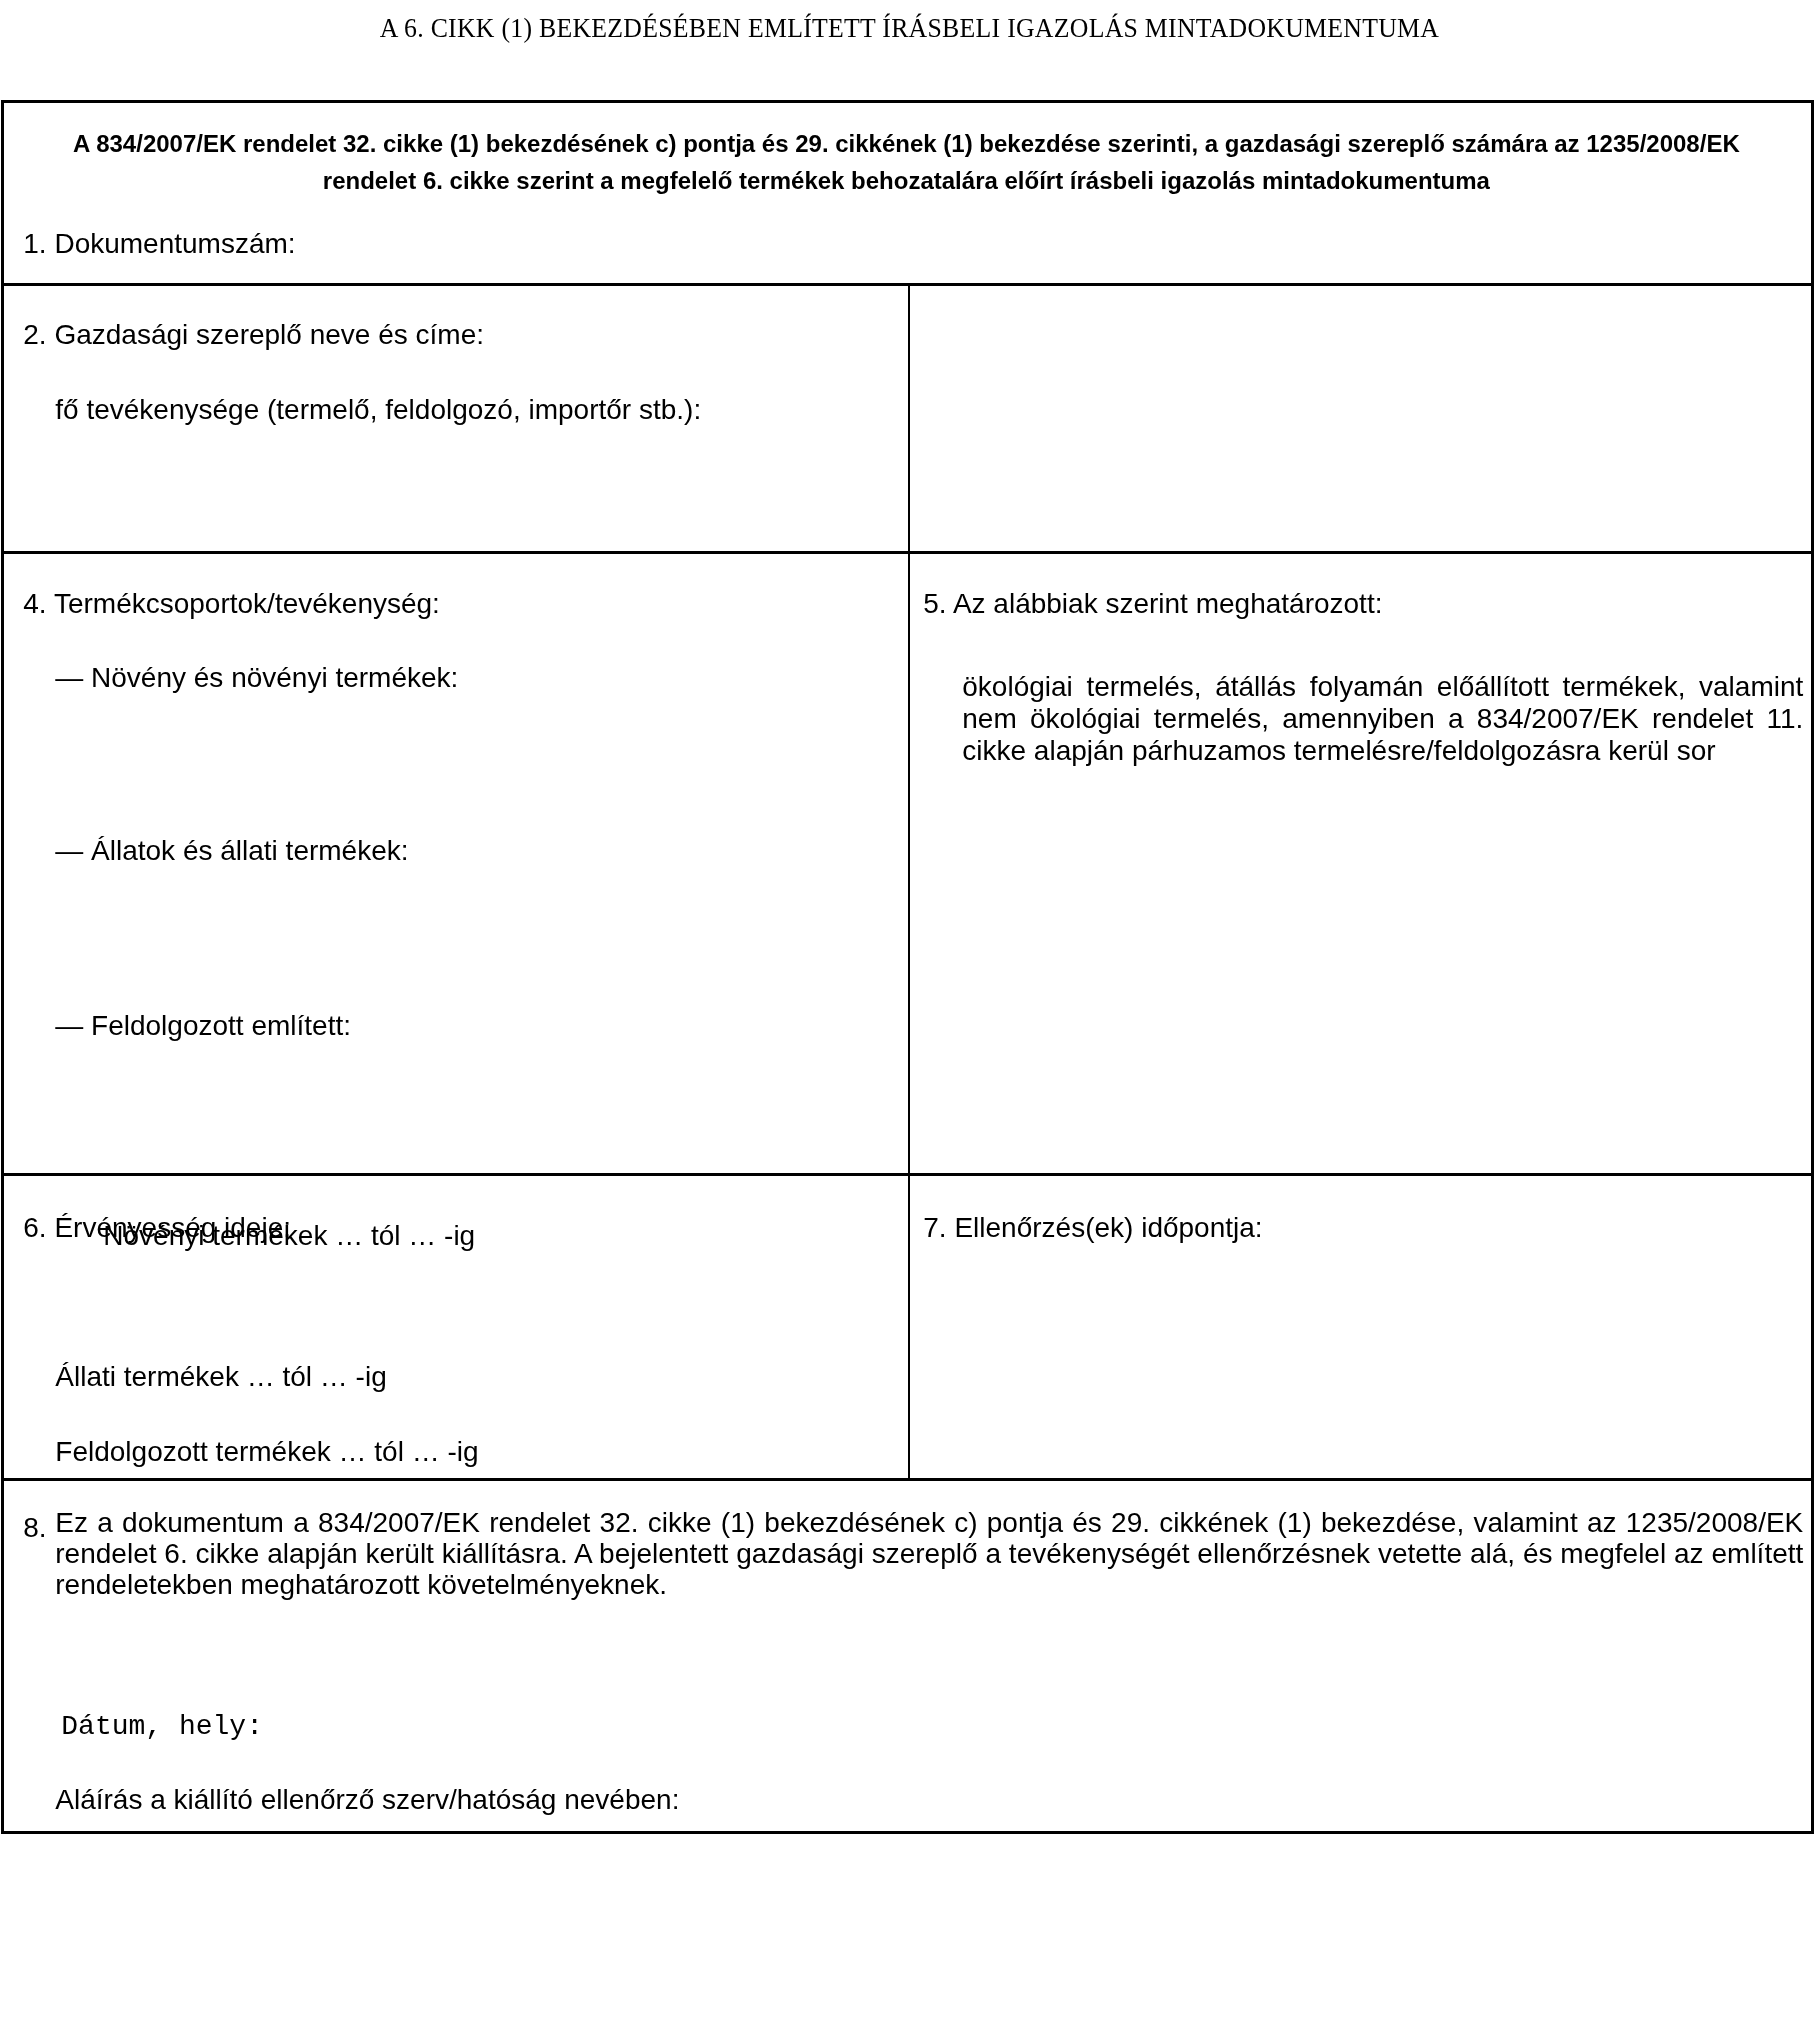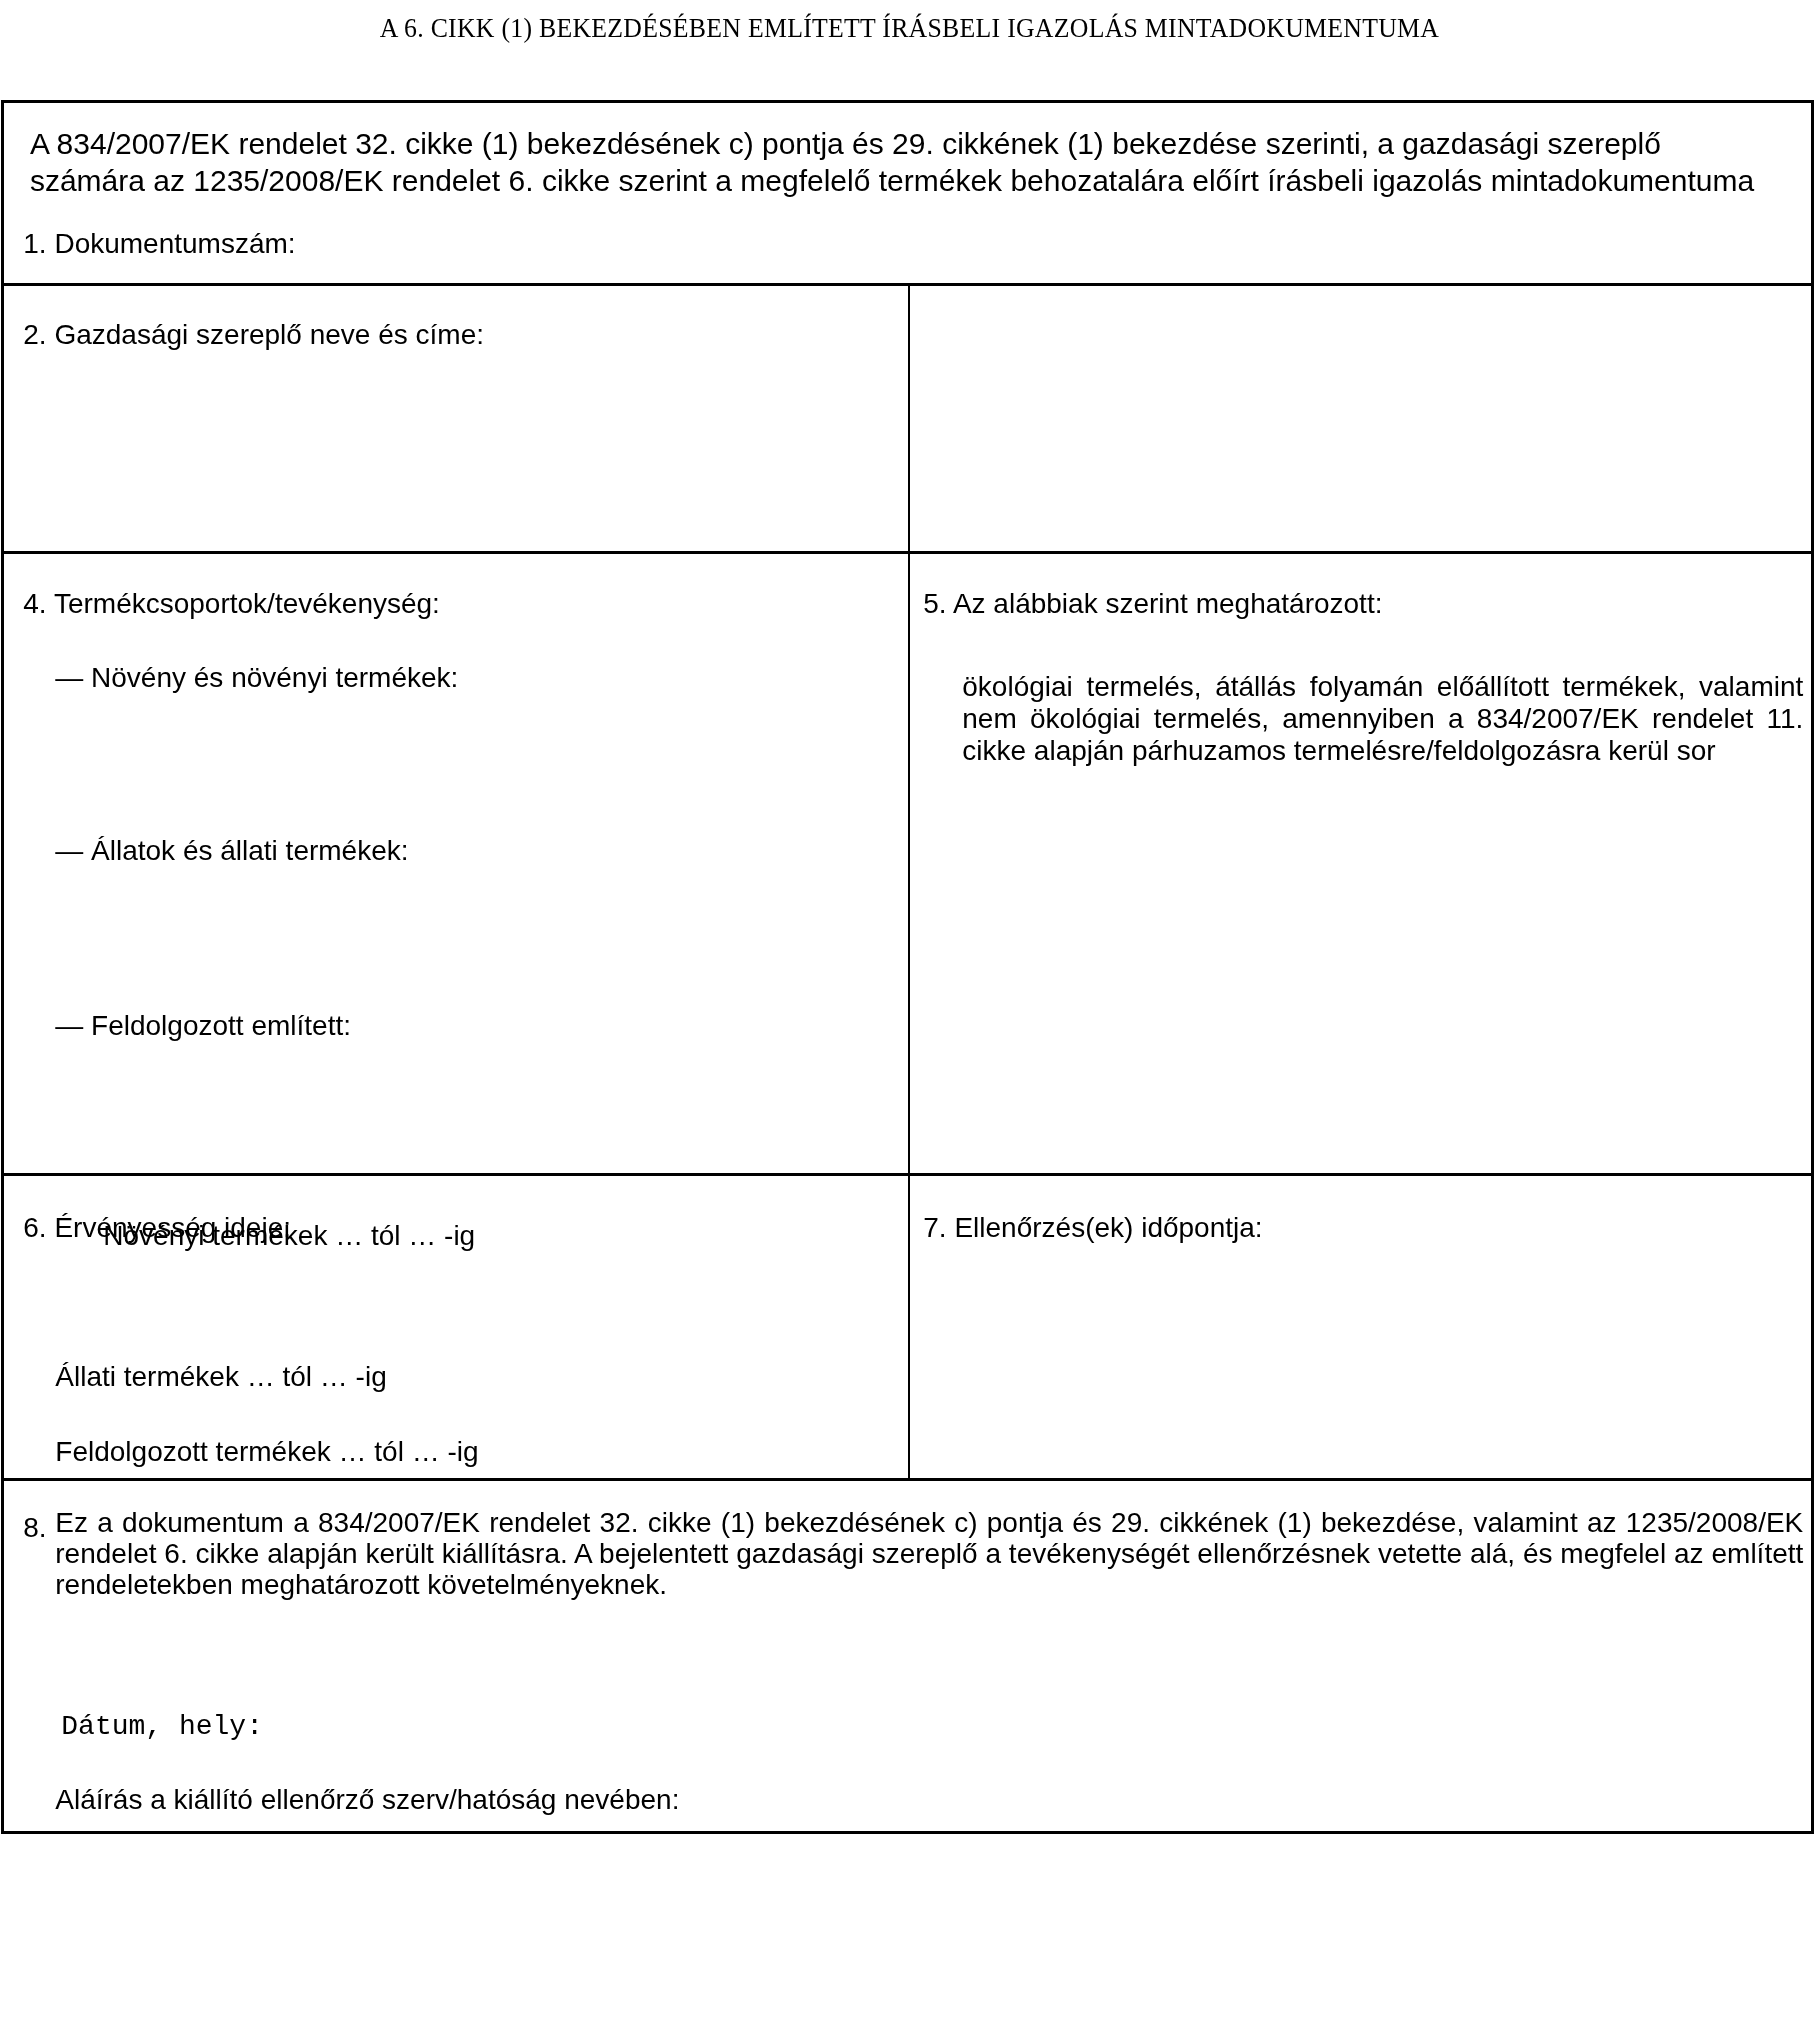--- a/index.html
+++ b/index.html
@@ -13,38 +13,39 @@
     transform: scaleX(0.92); transform-origin: center; font-weight: normal;
   }
   .frame {
     position: absolute; left: 1.3px; top: 100px; width: 1813px; height: 1734px;
     border: 3.2px solid #000; box-sizing: border-box;
   }
   .hline { position: absolute; left: 0; height: 3.2px; background: #000; }
   .vline { position: absolute; width: 1.9px; background: #000; }
   .txt { position: absolute; font-size: 28px; line-height: 1.5; }
   .intro {
-    position: absolute; left: 25.6px; top: 22px; width: 1753px; text-align: left;
-    font-weight: normal; font-size: 30px; line-height: 37px;
+    position: absolute; left: 25.6px; top: 22px; width: 1753px; text-align: center;
+    font-weight: bold; font-size: 24px; line-height: 37px;
   }
   .just { text-align: justify; }
 </style>
 </head>
 <body>
 
 <div class="title">A 6. CIKK (1) BEKEZDÉSÉBEN EMLÍTETT ÍRÁSBELI IGAZOLÁS MINTADOKUMENTUMA</div>
 
 <div class="frame">
 
   <div class="intro">A 834/2007/EK rendelet 32. cikke (1) bekezdésének c) pontja és 29. cikkének (1) bekezdése szerinti, a gazdasági szereplő számára az 1235/2008/EK rendelet 6. cikke szerint a megfelelő termékek behozatalára előírt írásbeli igazolás mintadokumentuma</div>
   <div class="txt" style="left:19px; top:120px;">1. Dokumentumszám:</div>
 
   <div class="hline" style="top:180px; width:1807px;"></div>
 
   <div class="txt" style="left:19px; top:211px;">2. Gazdasági szereplő neve és címe:</div>
+  <div class="txt" style="left:51px; top:286px;">fő tevékenysége (termelő, feldolgozó, importőr stb.):</div>
 
   <div class="hline" style="top:448px; width:1807px;"></div>
 
   <div class="txt" style="left:19px; top:480px;">4. Termékcsoportok/tevékenység:</div>
   <div class="txt" style="left:51px; top:554px;">— Növény és növényi termékek:</div>
   <div class="txt" style="left:51px; top:727px;">— Állatok és állati termékek:</div>
   <div class="txt" style="left:51px; top:902px;">— Feldolgozott említett:</div>
 
   <div class="txt" style="left:919px; top:480px;">5. Az alábbiak szerint meghatározott:</div>
   <div class="txt just" style="left:958px; top:568px; width:841px; line-height:32px;">ökológiai termelés, átállás folyamán előállított termékek, valamint nem ökológiai termelés, amennyiben a 834/2007/EK rendelet 11. cikke alapján párhuzamos termelésre/feldolgozásra kerül sor</div>

